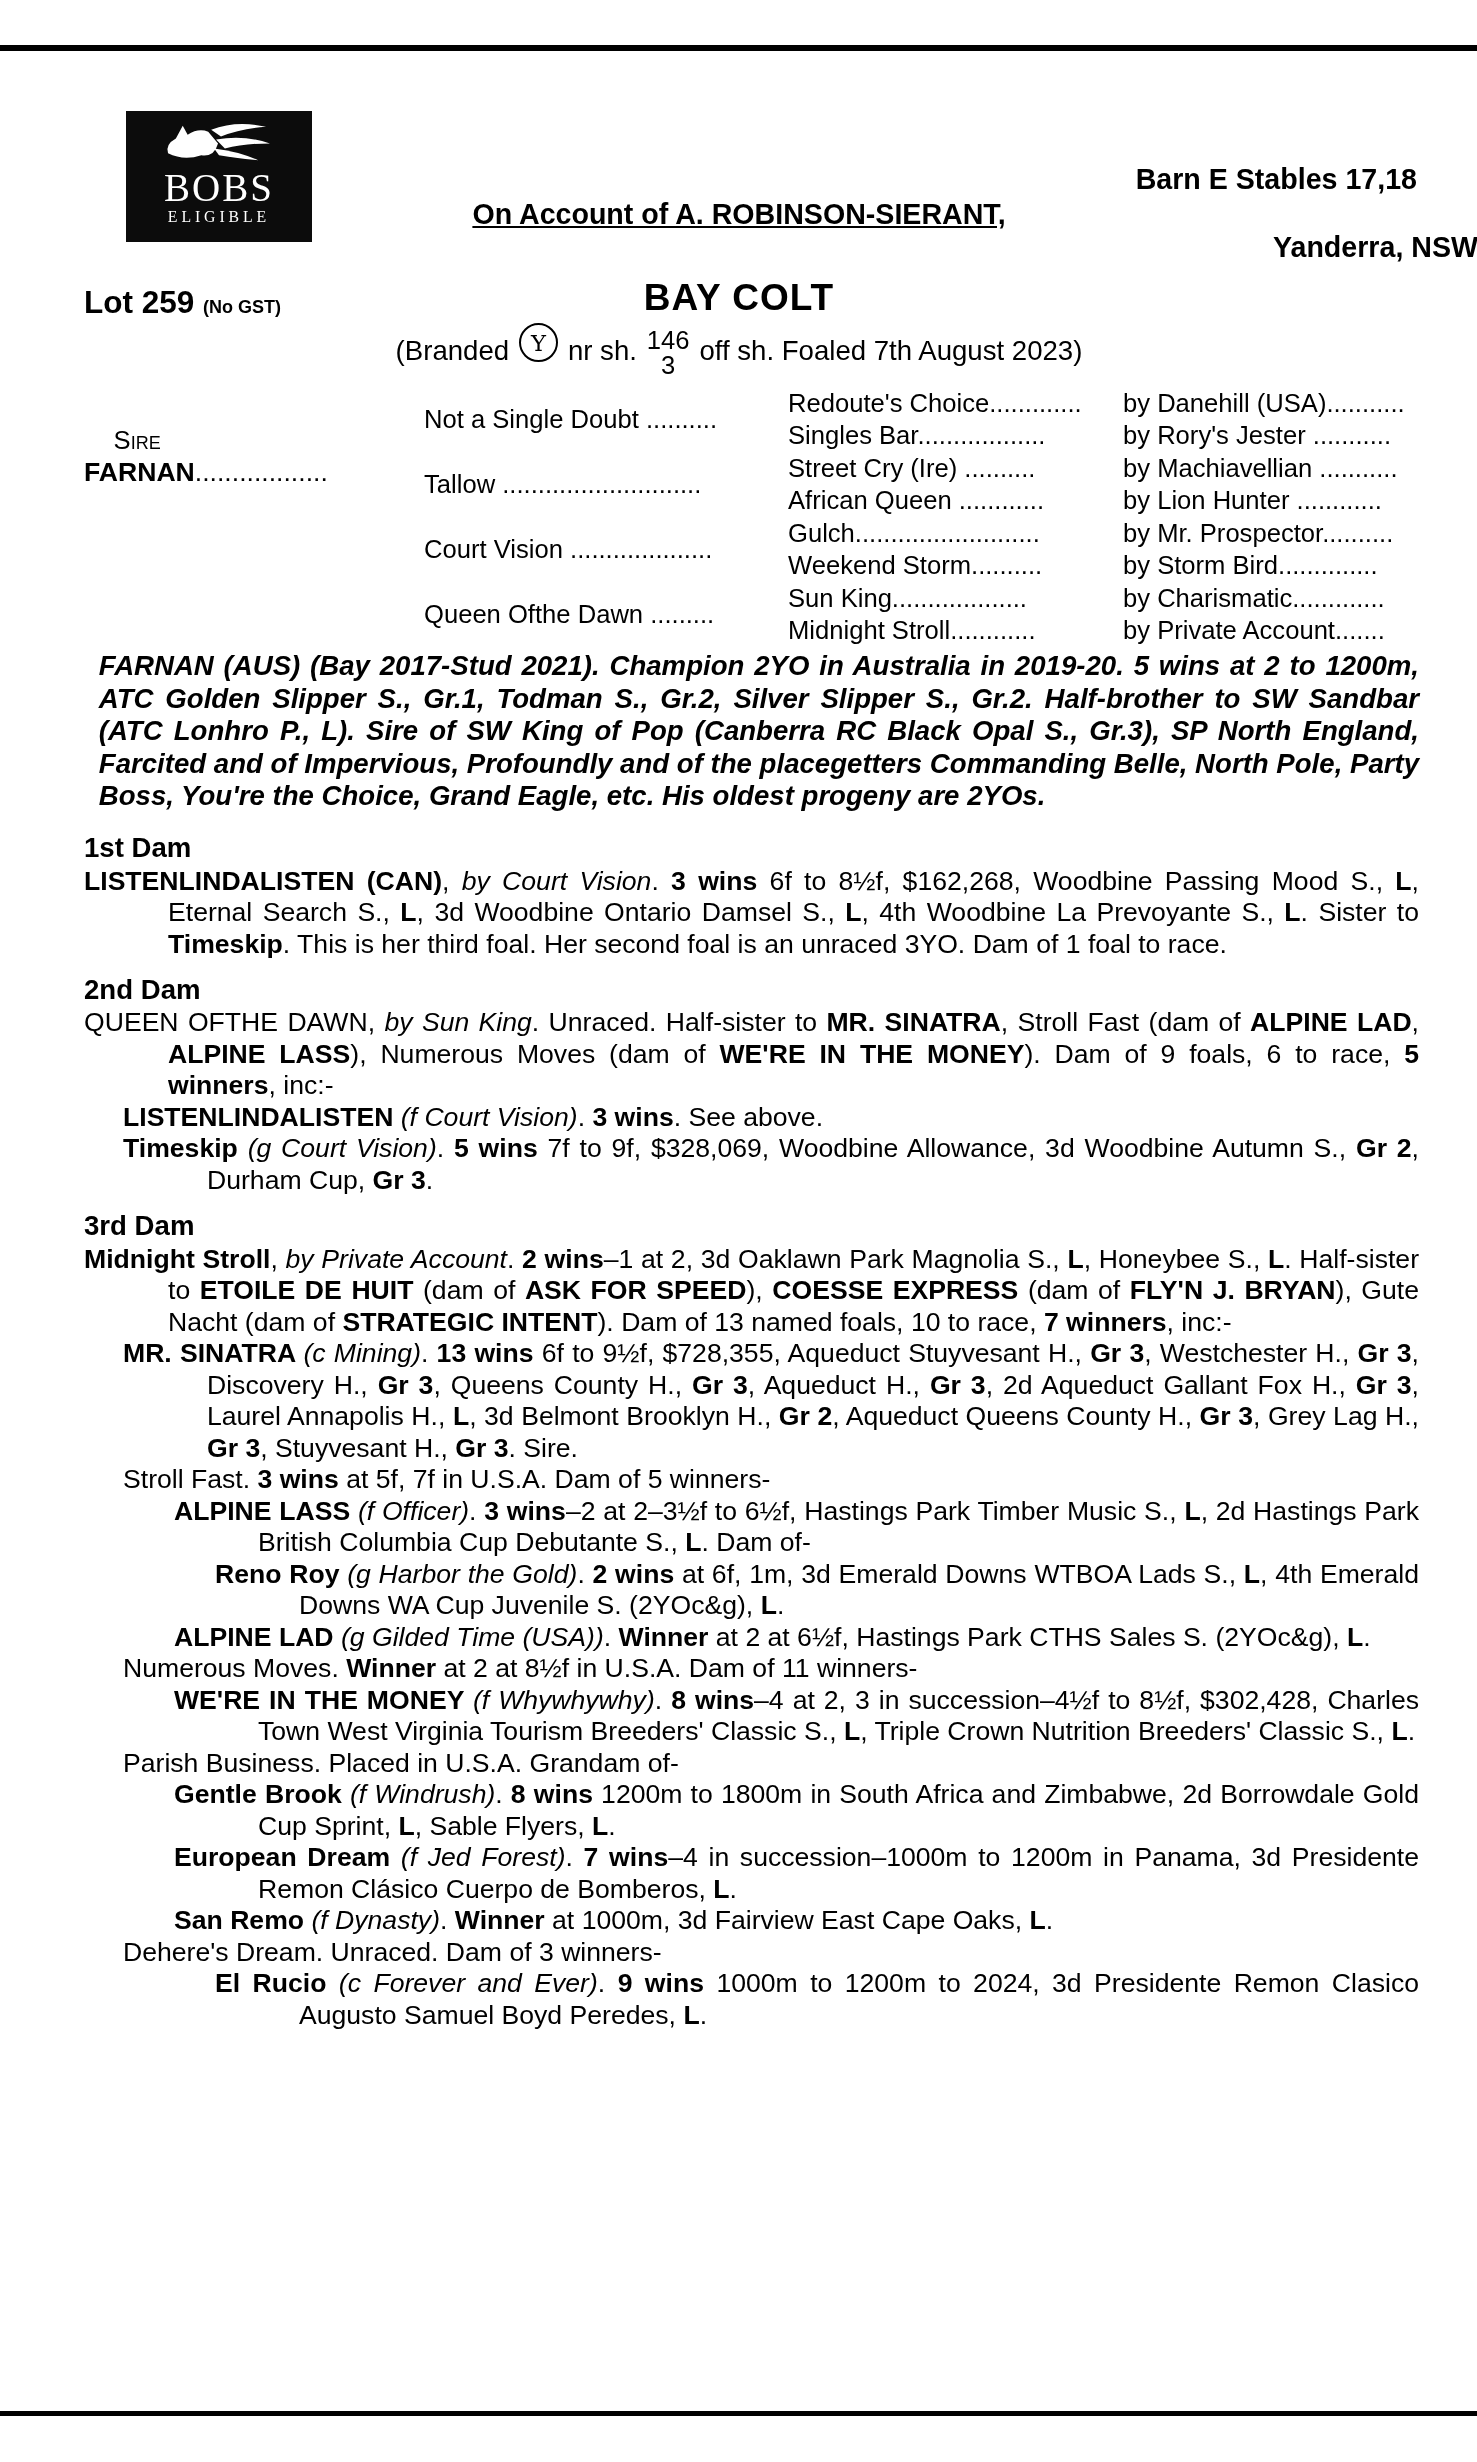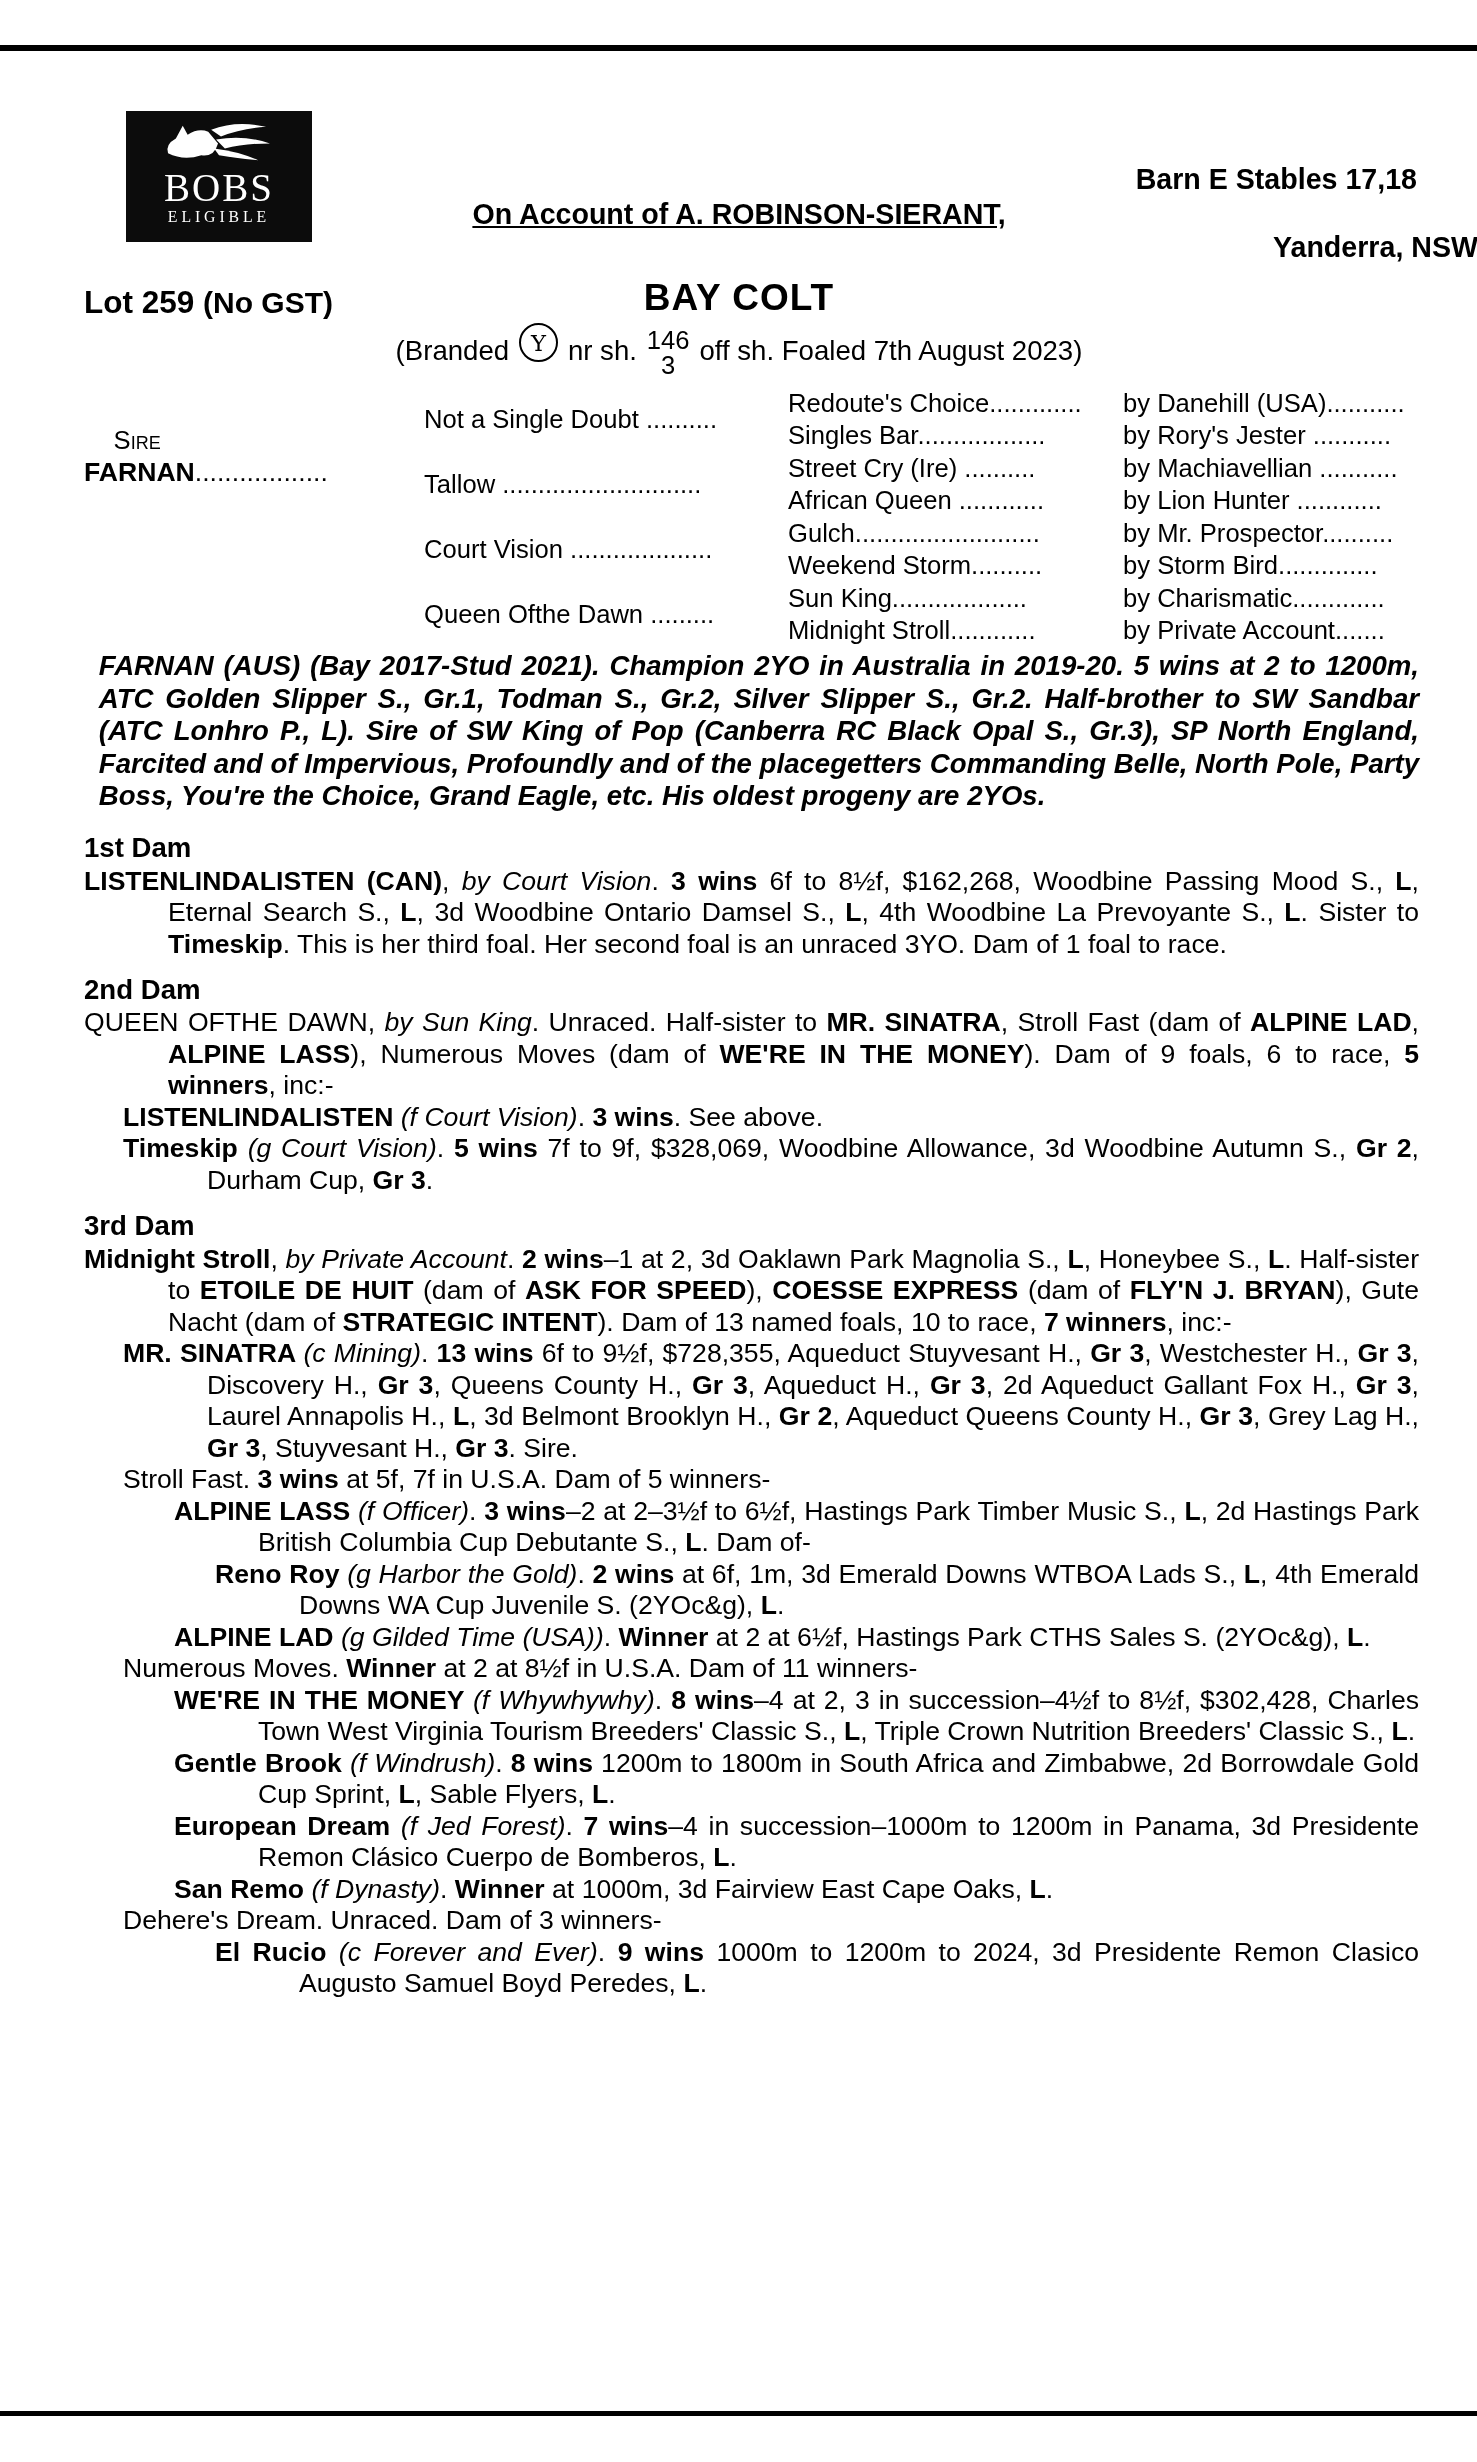--- a/index.html
+++ b/index.html
@@ -21,21 +21,21 @@
   .logo-eligible{font-family:"Liberation Serif",serif;font-size:15.8px;line-height:17.7px;
              letter-spacing:3.9px;}
 
   
   .barn{position:absolute;right:61px;top:163px;font-weight:bold;font-size:28.6px;}
   .account{position:absolute;left:0;width:100%;top:198px;text-align:center;
            font-weight:bold;font-size:28.6px;text-decoration:underline;}
   .locality{position:absolute;left:0;width:100%;top:231px;text-align:right;
            font-weight:bold;font-size:28.6px;}
   .lot-line{position:absolute;left:84px;top:284px;font-weight:bold;font-size:31.5px;white-space:nowrap;}
-  .lot-line .gst{font-size:30px;}
+  .lot-line .gst{font-size:18px;}
   .colt-title{position:absolute;left:0;width:100%;top:277px;text-align:center;
            font-weight:bold;font-size:37px;letter-spacing:1px;}
   .branded{position:absolute;left:0;width:100%;top:326px;display:flex;
            justify-content:center;align-items:center;gap:9.9px;font-size:27.6px;}
   .brand-circle{width:35px;height:35px;border:2px solid #000;border-radius:50%;
            display:inline-flex;align-items:center;justify-content:center;
            font-family:"DejaVu Serif",serif;font-size:22.7px;transform:translateY(-7.9px);}
   .brand-frac{display:inline-flex;flex-direction:column;align-items:center;
            font-size:25.6px;line-height:24.6px;transform:translateY(2px);}
 
@@ -142,20 +142,21 @@
         <div class="entry ind1"><span class="sb">Timeskip </span><span class="si">(g Court Vision)</span><span>. </span><span class="sb">5 wins</span><span> 7f to 9f, $328,069, Woodbine Allowance, 3d Woodbine Autumn S., </span><span class="sb">Gr 2</span><span>, Durham Cup, </span><span class="sb">Gr 3</span><span>.</span></div>
         <div class="sec-h">3rd Dam</div>
         <div class="entry ind0"><span class="sb">Midnight Stroll</span><span>, </span><span class="si">by Private Account</span><span>. </span><span class="sb">2 wins</span><span>–1 at 2, 3d Oaklawn Park Magnolia S., </span><span class="sb">L</span><span>, Honeybee S., </span><span class="sb">L</span><span>. Half-sister to </span><span class="sb">ETOILE DE HUIT</span><span> (dam of </span><span class="sb">ASK FOR SPEED</span><span>), </span><span class="sb">COESSE EXPRESS</span><span> (dam of </span><span class="sb">FLY'N J. BRYAN</span><span>), Gute Nacht (dam of </span><span class="sb">STRATEGIC INTENT</span><span>). Dam of 13 named foals, 10 to race, </span><span class="sb">7 winners</span><span>, inc:-</span></div>
         <div class="entry ind1"><span class="sb">MR. SINATRA </span><span class="si">(c Mining)</span><span>. </span><span class="sb">13 wins</span><span> 6f to 9½f, $728,355, Aqueduct Stuyvesant H., </span><span class="sb">Gr 3</span><span>, Westchester H., </span><span class="sb">Gr 3</span><span>, Discovery H., </span><span class="sb">Gr 3</span><span>, Queens County H., </span><span class="sb">Gr 3</span><span>, Aqueduct H., </span><span class="sb">Gr 3</span><span>, 2d Aqueduct Gallant Fox H., </span><span class="sb">Gr 3</span><span>, Laurel Annapolis H., </span><span class="sb">L</span><span>, 3d Belmont Brooklyn H., </span><span class="sb">Gr 2</span><span>, Aqueduct Queens County H., </span><span class="sb">Gr 3</span><span>, Grey Lag H., </span><span class="sb">Gr 3</span><span>, Stuyvesant H., </span><span class="sb">Gr 3</span><span>. Sire.</span></div>
         <div class="entry ind1"><span>Stroll Fast. </span><span class="sb">3 wins</span><span> at 5f, 7f in U.S.A. Dam of 5 winners-</span></div>
         <div class="entry ind2"><span class="sb">ALPINE LASS </span><span class="si">(f Officer)</span><span>. </span><span class="sb">3 wins</span><span>–2 at 2–3½f to 6½f, Hastings Park Timber Music S., </span><span class="sb">L</span><span>, 2d Hastings Park British Columbia Cup Debutante S., </span><span class="sb">L</span><span>. Dam of-</span></div>
         <div class="entry ind3"><span class="sb">Reno Roy </span><span class="si">(g Harbor the Gold)</span><span>. </span><span class="sb">2 wins</span><span> at 6f, 1m, 3d Emerald Downs WTBOA Lads S., </span><span class="sb">L</span><span>, 4th Emerald Downs WA Cup Juvenile S. (2YOc&amp;g), </span><span class="sb">L</span><span>.</span></div>
         <div class="entry ind2"><span class="sb">ALPINE LAD </span><span class="si">(g Gilded Time (USA))</span><span>. </span><span class="sb">Winner</span><span> at 2 at 6½f, Hastings Park CTHS Sales S. (2YOc&amp;g), </span><span class="sb">L</span><span>.</span></div>
         <div class="entry ind1"><span>Numerous Moves. </span><span class="sb">Winner</span><span> at 2 at 8½f in U.S.A. Dam of 11 winners-</span></div>
         <div class="entry ind2"><span class="sb">WE'RE IN THE MONEY </span><span class="si">(f Whywhywhy)</span><span>. </span><span class="sb">8 wins</span><span>–4 at 2, 3 in succession–4½f to 8½f, $302,428, Charles Town West Virginia Tourism Breeders' Classic S., </span><span class="sb">L</span><span>, Triple Crown Nutrition Breeders' Classic S., </span><span class="sb">L</span><span>.</span></div>
+        <div class="entry ind1"><span>Parish Business. Placed in U.S.A. Grandam of-</span></div>
         <div class="entry ind2"><span class="sb">Gentle Brook </span><span class="si">(f Windrush)</span><span>. </span><span class="sb">8 wins</span><span> 1200m to 1800m in South Africa and Zimbabwe, 2d Borrowdale Gold Cup Sprint, </span><span class="sb">L</span><span>, Sable Flyers, </span><span class="sb">L</span><span>.</span></div>
         <div class="entry ind2"><span class="sb">European Dream </span><span class="si">(f Jed Forest)</span><span>. </span><span class="sb">7 wins</span><span>–4 in succession–1000m to 1200m in Panama, 3d Presidente Remon Clásico Cuerpo de Bomberos, </span><span class="sb">L</span><span>.</span></div>
         <div class="entry ind2"><span class="sb">San Remo </span><span class="si">(f Dynasty)</span><span>. </span><span class="sb">Winner</span><span> at 1000m, 3d Fairview East Cape Oaks, </span><span class="sb">L</span><span>.</span></div>
         <div class="entry ind1"><span>Dehere's Dream. Unraced. Dam of 3 winners-</span></div>
         <div class="entry ind3"><span class="sb">El Rucio </span><span class="si">(c Forever and Ever)</span><span>. </span><span class="sb">9 wins</span><span> 1000m to 1200m to 2024, 3d Presidente Remon Clasico Augusto Samuel Boyd Peredes, </span><span class="sb">L</span><span>.</span></div>
       </div>
   </div>
 
   <div class="rule bottom"></div>
 </div>

